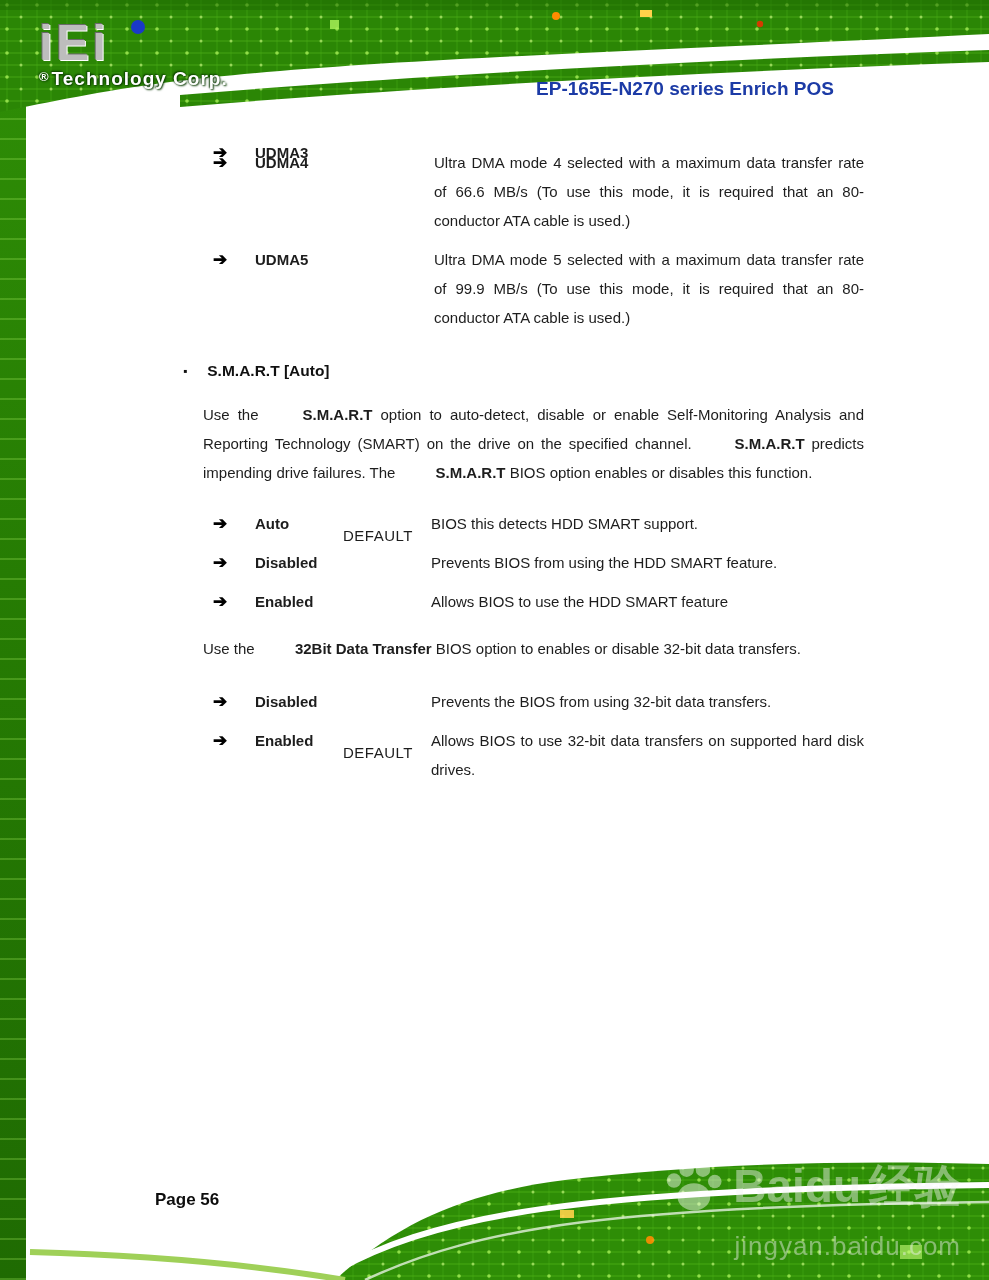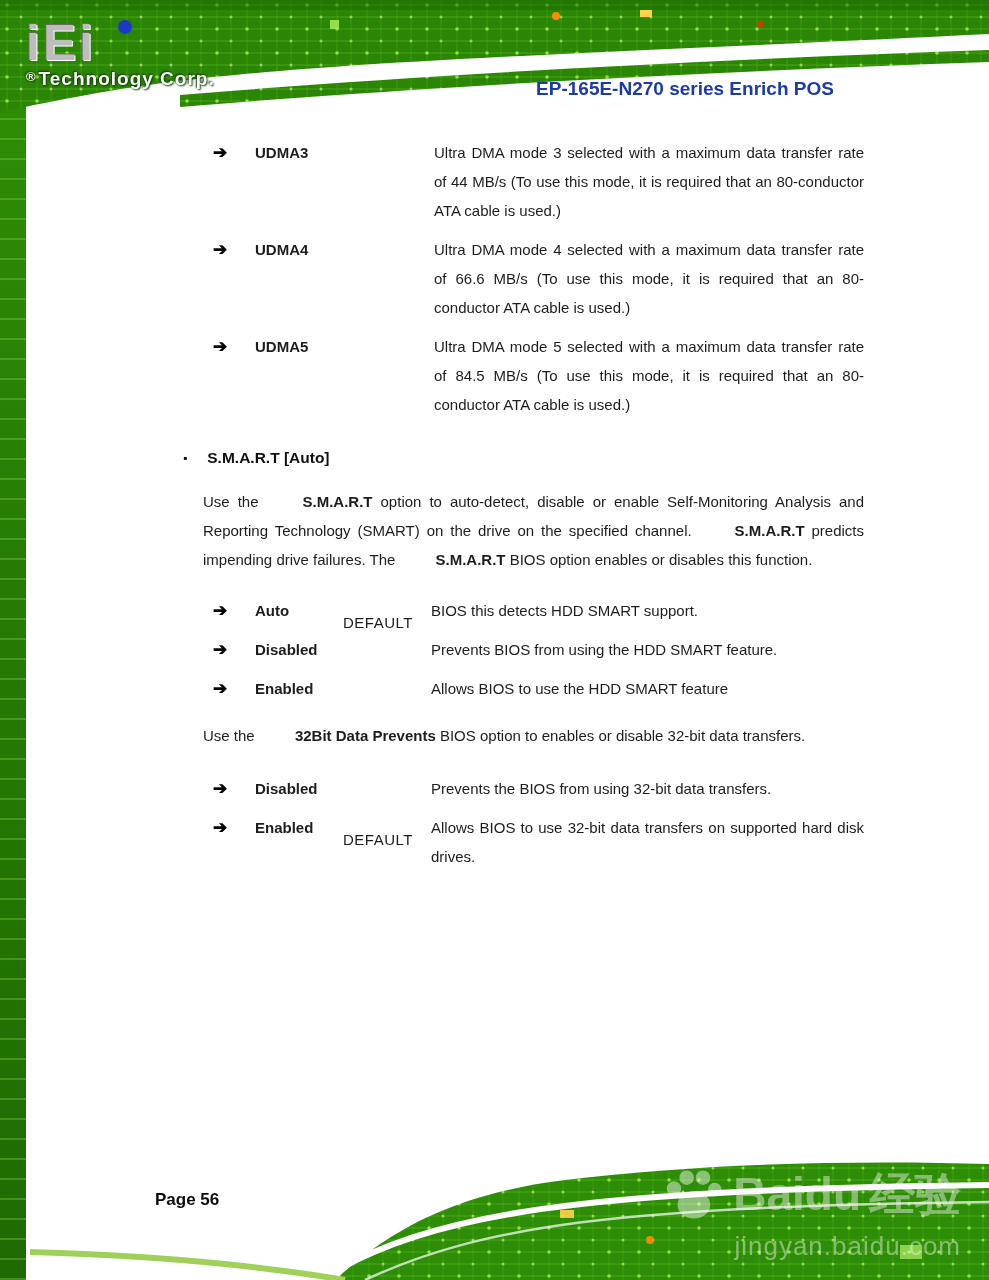--- a/index.html
+++ b/index.html
@@ -13,21 +13,21 @@
   .left-strip {
     position:absolute; left:0; top:0; width:26px; height:100%;
     background-image:
       repeating-linear-gradient(0deg, rgba(160,235,90,.28) 0 2px, transparent 2px 20px),
       linear-gradient(180deg,#2f8f06 0%, #267c03 45%, #1f6b02 100%);
   }
 
   
   .header { position:absolute; left:0; top:0; width:989px; height:135px; }
   .header svg { position:absolute; left:0; top:0; }
-  .logo { position:absolute; left:26px; top:18px; width:300px; }
+  .logo { position:absolute; left:39px; top:18px; width:300px; }
   .logo-brand {
     font-size:50px; font-weight:bold; color:#bdbdbd; letter-spacing:3px; line-height:50px;
     text-shadow:1px 1px 0 #ffffff, -1px -1px 0 #6a6a6a;
   }
   .logo-dot { position:absolute; left:92px; top:2px; width:14px; height:14px; border-radius:50%; background:#1a39c8; }
   .logo-sub { margin-top:0px; color:#ffffff; font-weight:bold; font-size:19px; letter-spacing:1px; text-shadow:1px 1px 2px #093a00, -1px -1px 2px #093a00; }
   .logo-sub .reg { font-size:13px; vertical-align:4px; margin-right:2px; }
   .doc-title {
     position:absolute; left:515px; top:78px; width:340px; text-align:center;
     font-size:19px; font-weight:bold; color:#1c3ba6;
@@ -66,21 +66,21 @@
   
   .footer { position:absolute; left:0; bottom:0; width:989px; height:130px; }
   .footer svg.pcb { position:absolute; left:0; bottom:0; }
   .page-label { position:absolute; left:155px; bottom:70px; font-weight:bold; font-size:17px; color:#0d0d0d; }
 
   .watermark {
     position:absolute; right:28px; bottom:18px; text-align:right;
     color:#f4f4f4; opacity:.45; pointer-events:none;
   }
   .wm-row { display:flex; align-items:center; justify-content:flex-end; gap:8px; font-size:46px; font-weight:bold; line-height:52px;margin-top:44px; }
-  .wm-url { font-size:26px; margin-top:8px; letter-spacing:1px; }
+  .wm-url { font-size:26px; margin-top:16px; letter-spacing:1px; }
 </style>
 </head>
 <body>
 
 <div class="page">
 
   <div class="left-strip"></div>
 
   <div class="header">
     <svg width="989" height="135" viewBox="0 0 989 135">
@@ -111,33 +111,32 @@
       </div>
     </div>
     <div class="doc-title">EP-165E-N270 series Enrich POS</div>
   </div>
 
   <div class="content">
 
     <div class="udma-row">
       <span class="arrow">➔</span>
       <span class="opt-label">UDMA3</span>
-      <p class="desc">Ultra DMA mode 3 selected with a maximum data transfer rate of 44 MB/s (To use this mode, it is required that an 80-conductor ATA cable is used.)</p>
     </div>
 
     <div class="udma-row">
       <span class="arrow">➔</span>
       <span class="opt-label">UDMA4</span>
       <p class="desc">Ultra DMA mode 4 selected with a maximum data transfer rate of 66.6 MB/s (To use this mode, it is required that an 80-conductor ATA cable is used.)</p>
     </div>
 
     <div class="udma-row">
       <span class="arrow">➔</span>
       <span class="opt-label">UDMA5</span>
-      <p class="desc">Ultra DMA mode 5 selected with a maximum data transfer rate of 84.5 MB/s (To use this mode, it is required that an 80-conductor ATA cable is used.)</p>
+      <p class="desc">Ultra DMA mode 5 selected with a maximum data transfer rate of 99.9 MB/s (To use this mode, it is required that an 80-conductor ATA cable is used.)</p>
     </div>
 
     <div class="section-heading">
       <span class="bullet">▪</span><span>S.M.A.R.T [Auto]</span>
     </div>
 
     <p class="para"><span>Use the </span><b>S.M.A.R.T</b><span> option to auto-detect, disable or enable Self-Monitoring Analysis and Reporting Technology (SMART) on the drive on the specified channel. </span><b>S.M.A.R.T</b><span> predicts impending drive failures. The </span><b>S.M.A.R.T</b><span> BIOS option enables or disables this function.</span></p>
 
     <div class="options">
       <div class="opt-row">
@@ -152,21 +151,21 @@
         <p class="desc">Prevents BIOS from using the HDD SMART feature.</p>
       </div>
       <div class="opt-row">
         <span class="arrow">➔</span>
         <span class="opt-label">Enabled</span>
         <p class="desc">Allows BIOS to use the HDD SMART feature</p>
       </div>
     </div>
 
 
-    <p class="para"><span>Use the </span><b>32Bit Data Prevents</b><span> BIOS option to enables or disable 32-bit data transfers.</span></p>
+    <p class="para"><span>Use the </span><b>32Bit Data Transfer</b><span> BIOS option to enables or disable 32-bit data transfers.</span></p>
 
     <div class="options options-32">
       <div class="opt-row">
         <span class="arrow">➔</span>
         <span class="opt-label">Disabled</span>
         <p class="desc">Prevents the BIOS from using 32-bit data transfers.</p>
       </div>
       <div class="opt-row">
         <span class="arrow">➔</span>
         <span class="opt-label">Enabled</span>

